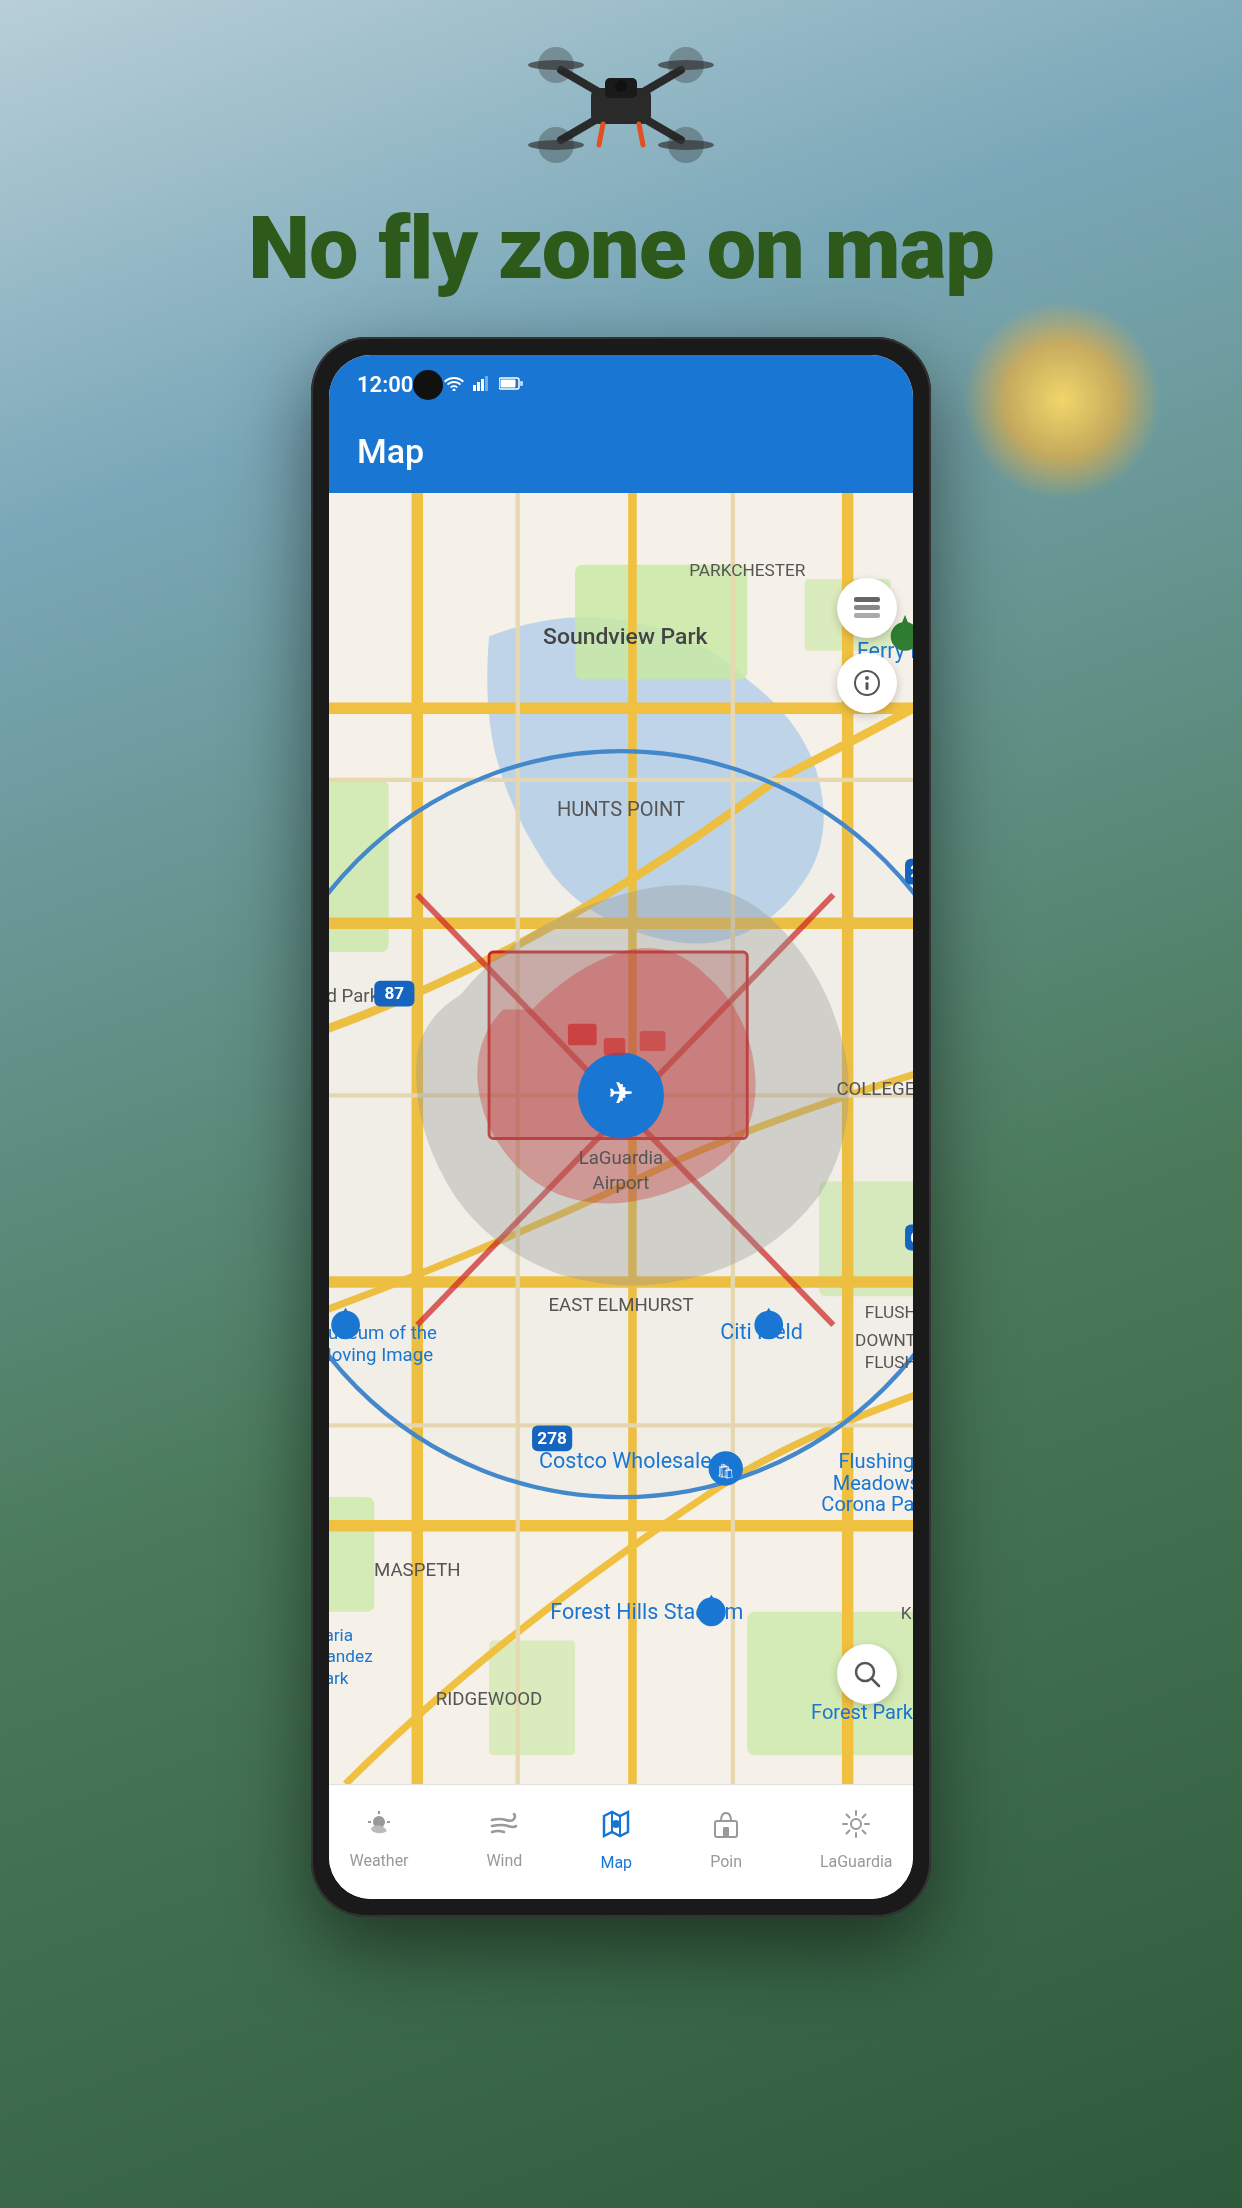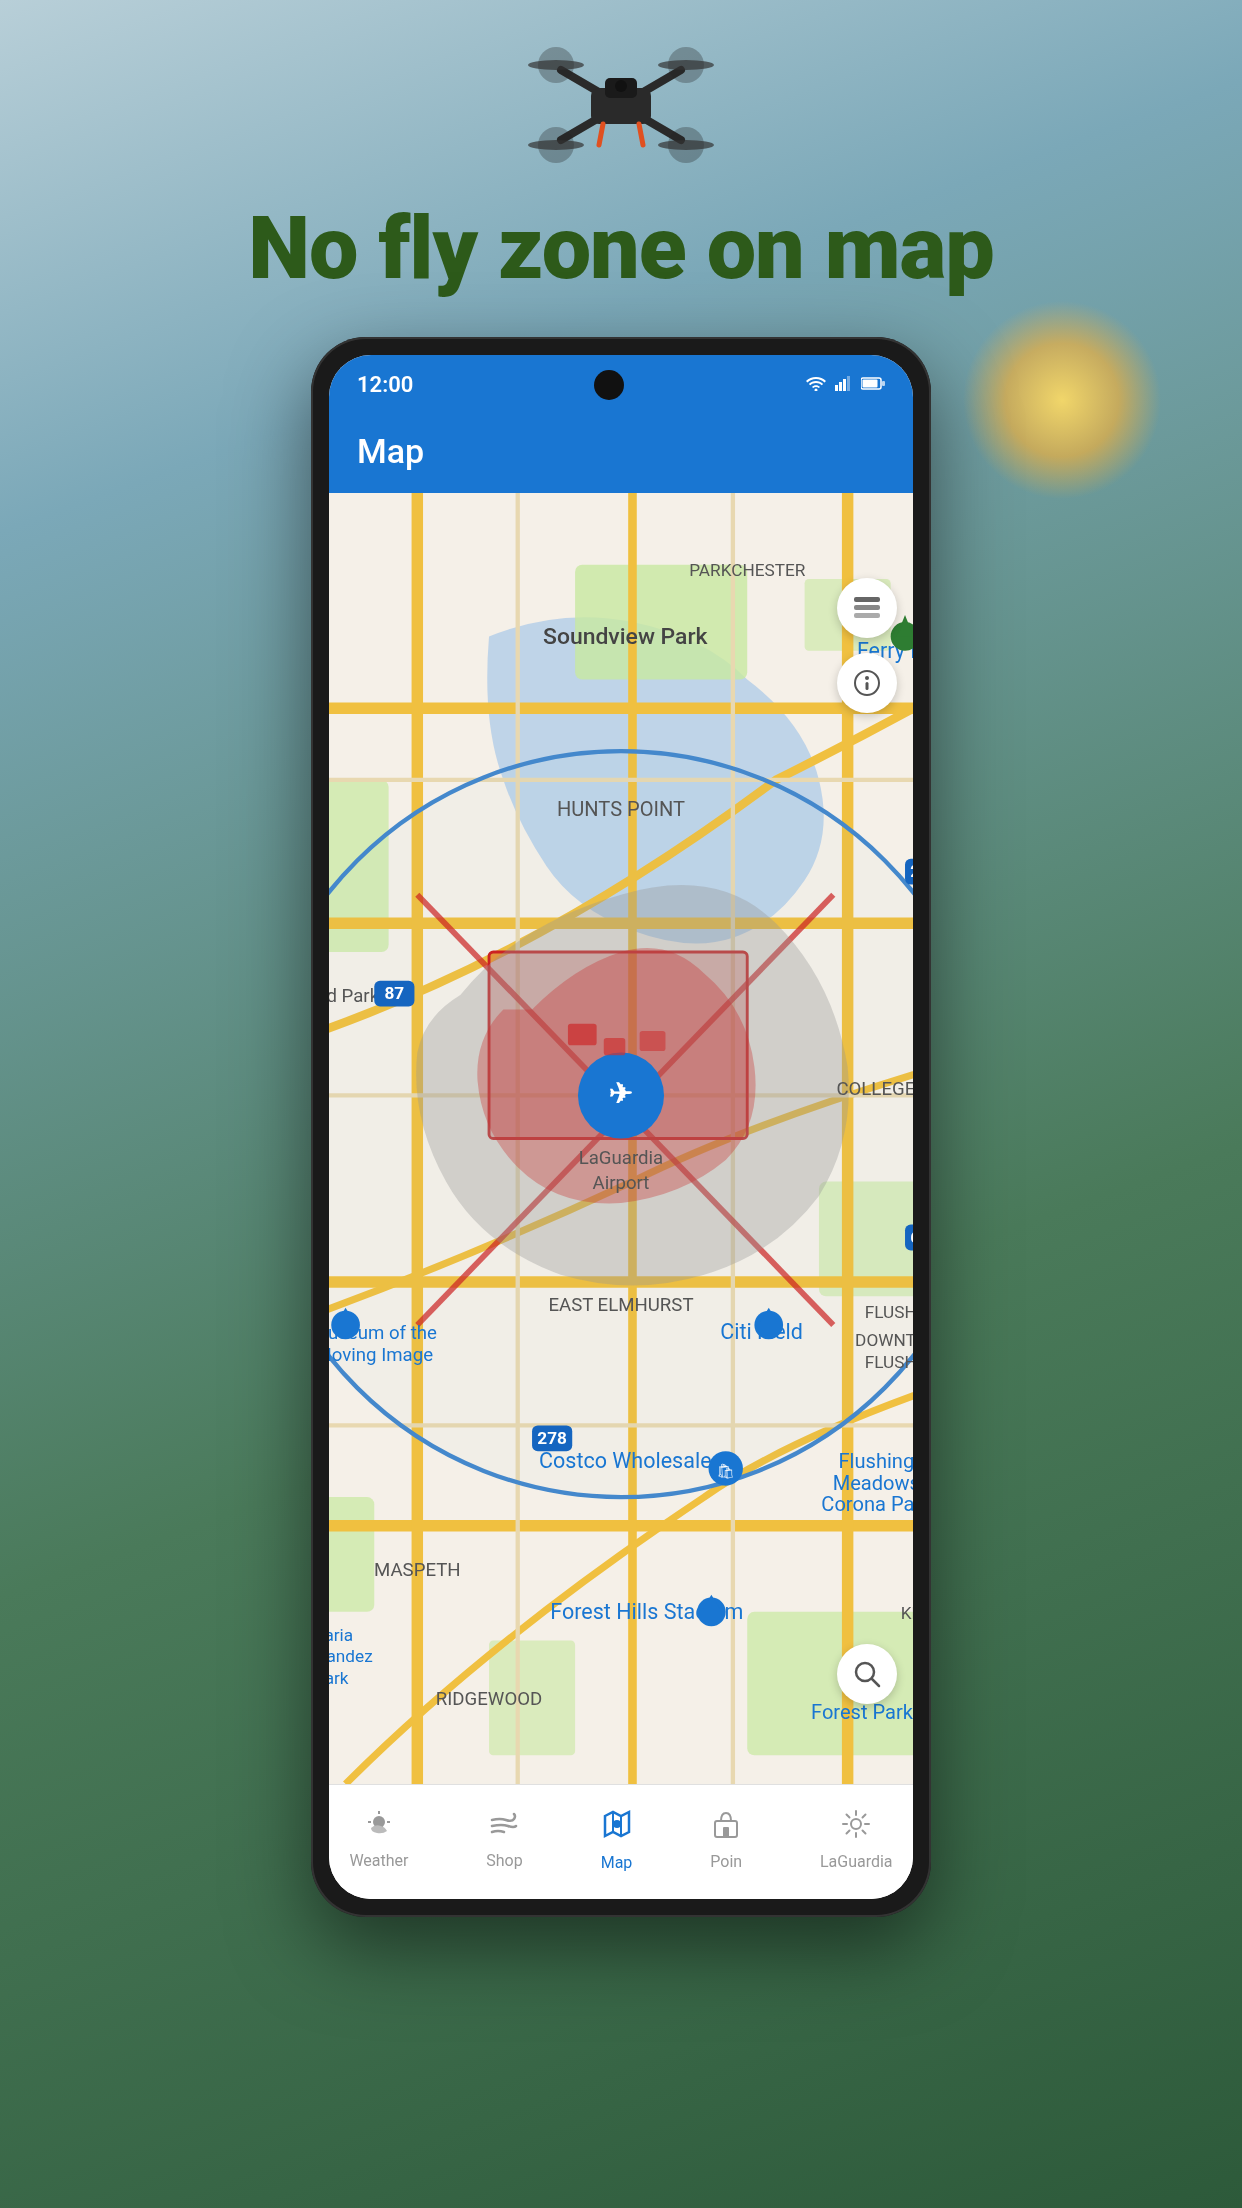--- a/index.html
+++ b/index.html
@@ -72,21 +72,20 @@
       border-radius: 42px;
       overflow: hidden;
       display: flex;
       flex-direction: column;
     }
     
     .status-bar {
       background: #1976d2;
       display: flex;
       align-items: center;
-      justify-content: space-between;
       padding: 12px 28px;
       height: 60px;
       flex-shrink: 0;
     }
     .status-time {
       color: white;
       font-size: 22px;
       font-weight: 600;
     }
     .status-notch {
@@ -425,21 +424,21 @@
       </div>
 
       <div class="nav-item">
         <span class="nav-icon">
           <svg width="32" height="28" viewBox="0 0 32 28">
             <path d="M4,10 Q12,8 18,10 Q24,12 26,9 Q28,6 26,4" stroke="#999" stroke-width="2.5" fill="none" stroke-linecap="round"></path>
             <path d="M4,16 Q14,14 20,16 Q26,18 28,16" stroke="#999" stroke-width="2.5" fill="none" stroke-linecap="round"></path>
             <path d="M4,22 Q10,20 16,22" stroke="#999" stroke-width="2.5" fill="none" stroke-linecap="round"></path>
           </svg>
         </span>
-        <span class="nav-label">Shop</span>
+        <span class="nav-label">Wind</span>
       </div>
 
       <div class="nav-item">
         <span class="nav-icon active">
           <svg width="32" height="32" viewBox="0 0 32 32">
             <polygon points="4,8 12,4 20,8 28,4 28,24 20,28 12,24 4,28" fill="none" stroke="#1976d2" stroke-width="2.5"></polygon>
             <line x1="12" y1="4" x2="12" y2="24" stroke="#1976d2" stroke-width="2"></line>
             <line x1="20" y1="8" x2="20" y2="28" stroke="#1976d2" stroke-width="2"></line>
             <circle cx="16" cy="16" r="4" fill="#1976d2"></circle>
             <path d="M13,16 Q16,10 19,16" fill="#1976d2"></path>

